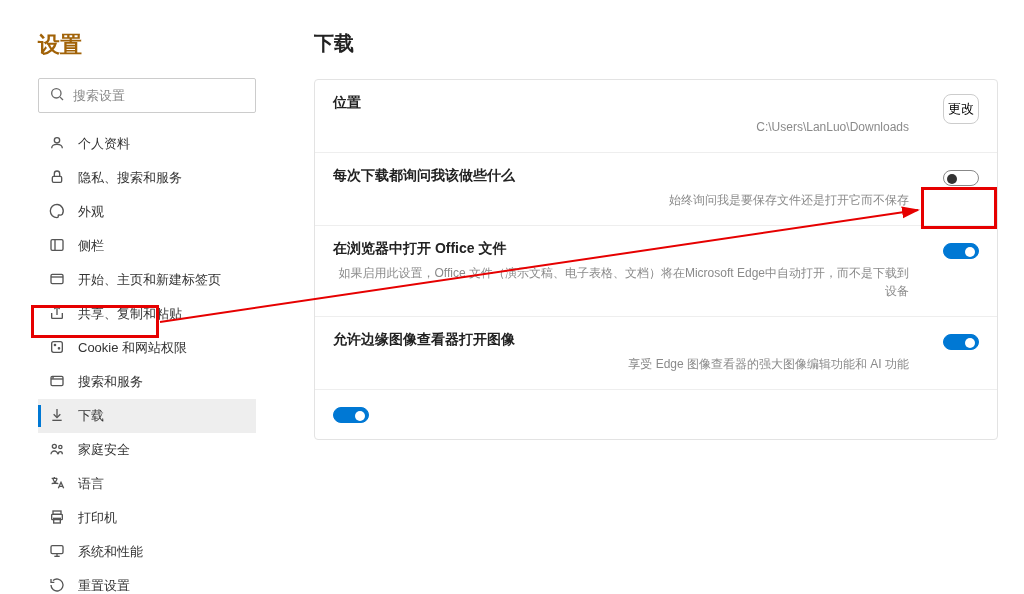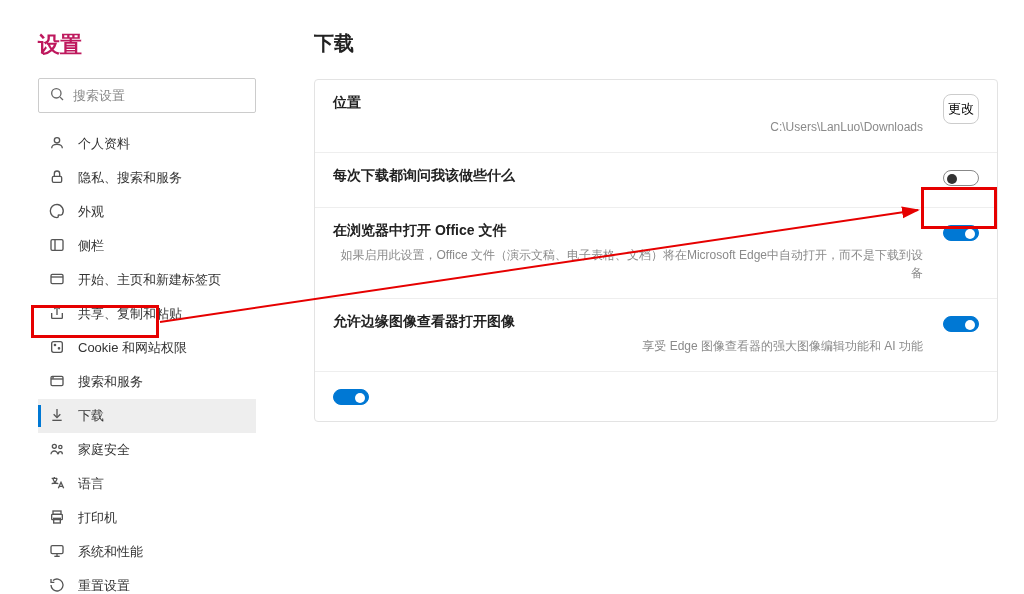--- a/index.html
+++ b/index.html
@@ -16,21 +16,21 @@
     .layout { display: flex; height: 100%; }
     .sidebar {
       width: 280px;
       padding: 30px 24px 0 38px;
       flex-shrink: 0;
     }
     .sidebar-title {
       font-size: 22px;
       font-weight: 600;
       margin-bottom: 18px;
-      color: #be185d;
+      color: #a16207;
     }
     .search-box {
       display: flex;
       align-items: center;
       border: 1px solid #ccc;
       border-radius: 2px;
       padding: 7px 10px;
       margin-bottom: 14px;
       background: #fff;
     }
@@ -87,20 +87,21 @@
       border: 1px solid #e3e3e3;
       border-radius: 4px;
       background: #fff;
     }
     .panel-row {
       padding: 14px 18px 16px 18px;
       border-bottom: 1px solid #eee;
       display: flex;
       align-items: flex-start;
       justify-content: space-between;
+      gap: 14px;
     }
     .panel-row:last-child { border-bottom: none; }
     .panel-row .left { flex: 1; padding-right: 20px; }
     .panel-row .row-title {
       font-size: 14px;
       font-weight: 600;
       color: #222;
       margin-bottom: 6px;
     }
     .panel-row .row-desc {
@@ -323,20 +324,21 @@
       <div class="panel-row">
         <div class="left">
           <div class="row-title">位置</div>
           <div class="row-desc">C:\Users\LanLuo\Downloads</div>
         </div>
         <button class="change-btn">更改</button>
       </div>
       <div class="panel-row">
         <div class="left">
           <div class="row-title">每次下载都询问我该做些什么</div>
+          <div class="row-desc">始终询问我是要保存文件还是打开它而不保存</div>
         </div>
         <div class="toggle toggle-off"></div>
       </div>
       <div class="panel-row">
         <div class="left">
           <div class="row-title">在浏览器中打开 Office 文件</div>
           <div class="row-desc">如果启用此设置，Office 文件（演示文稿、电子表格、文档）将在Microsoft Edge中自动打开，而不是下载到设备</div>
         </div>
         <div class="toggle toggle-on"></div>
       </div>

